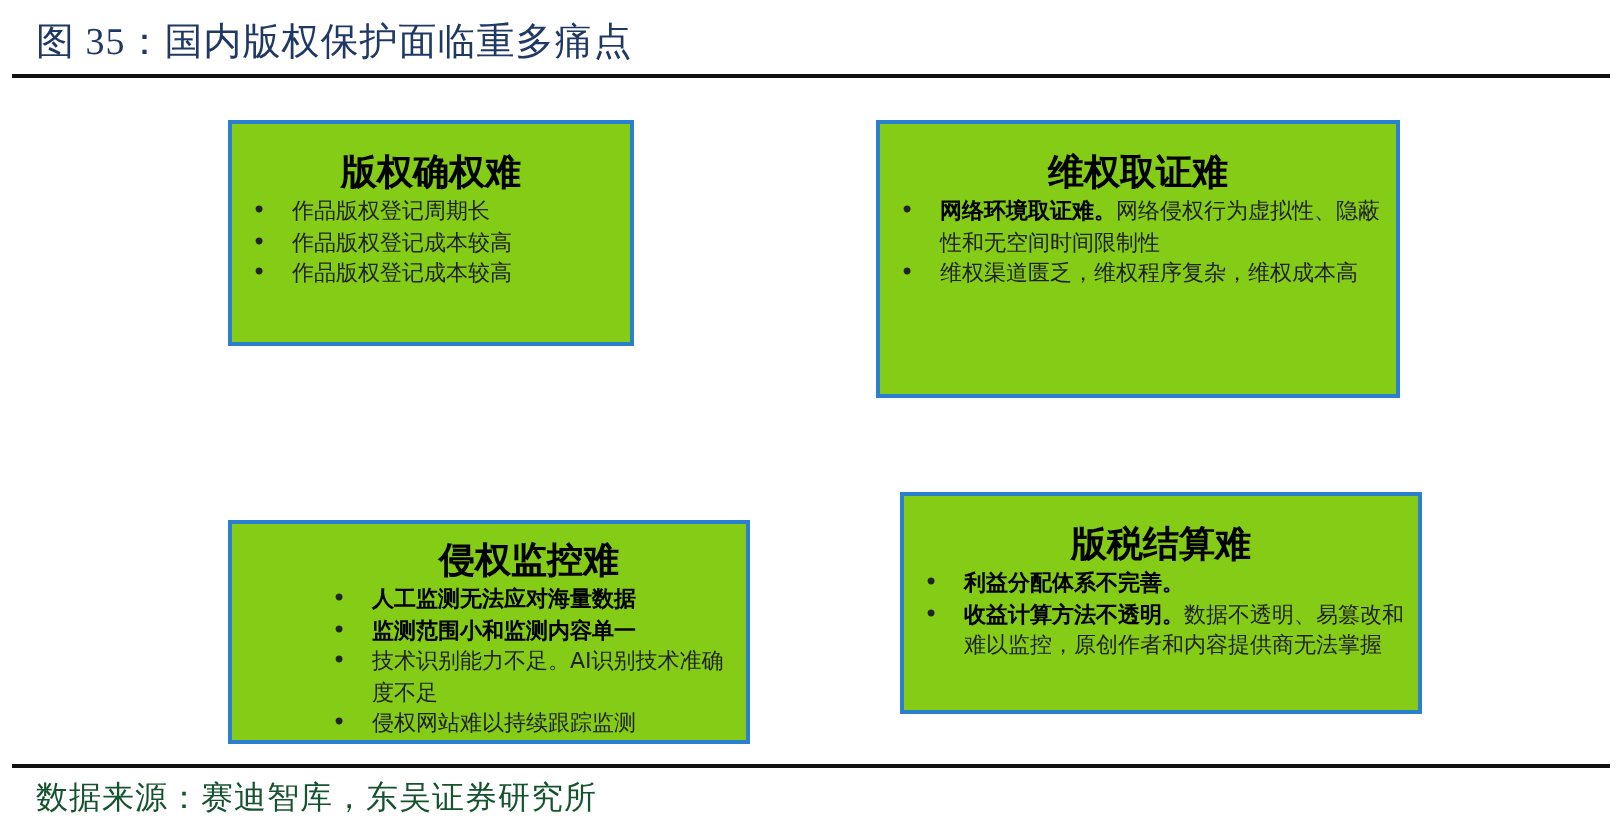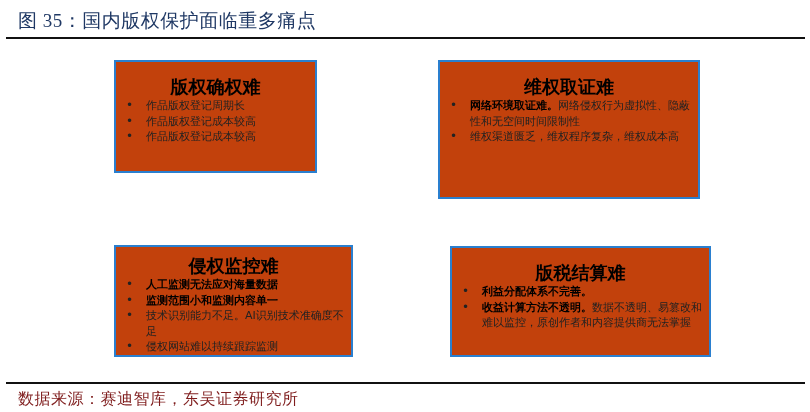--- a/index.html
+++ b/index.html
@@ -4,30 +4,30 @@
   <style>
     html, body { margin: 0; padding: 0; background: #ffffff; }
     body { width: 810px; height: 412px; position: relative; overflow: hidden;
            font-family: "DejaVu Sans", "Liberation Sans", sans-serif; color: #000; }
     .fig-title { position: absolute; left: 18px; top: 8px; font-family: Liberation Serif, serif;
                  font-size: 19px; color: #1f3864; letter-spacing: 0.5px; white-space: nowrap; }
     .rule { position: absolute; left: 6px; width: 799px; background: #111; }
     .rule.top { top: 37px; height: 2px; }
     .rule.bottom { top: 382px; height: 2px; }
     .source { position: absolute; left: 18px; top: 389px; font-family: "DejaVu Serif", "Liberation Serif", serif;
-              font-size: 16px; color: #7f1d1d; white-space: nowrap; letter-spacing: 0.5px; }
-    .box { position: absolute; border: 2px solid #2a7fcf; box-sizing: border-box; background: #c2410c; }
+              font-size: 16px; color: #14532d; white-space: nowrap; letter-spacing: 0.5px; }
+    .box { position: absolute; border: 2px solid #2a7fcf; box-sizing: border-box; background: #84cc16; }
     .box .heading { text-align: center; font-size: 18px; font-weight: bold; line-height: 22px; margin-top: 14px; }
     .box ul { list-style: none; margin: 0; padding: 0 6px 0 8px; }
     .box li { position: relative; padding-left: 22px; font-size: 11px; line-height: 15.5px; color: #222; }
     .box li::before { content: "\2022"; position: absolute; left: 2px; top: 0; font-size: 12px; }
     .box li b { font-weight: bold; color: #000; }
     #box-tl { left: 114px; top: 60px; width: 203px; height: 113px; }
     #box-tr { left: 438px; top: 60px; width: 262px; height: 139px; }
-    #box-bl { left: 114px; top: 245px; width: 239px; height: 112px; }
+    #box-bl { left: 114px; top: 260px; width: 261px; height: 112px; padding-left: 40px; }
     #box-br { left: 450px; top: 246px; width: 261px; height: 111px; }
     #box-bl .heading, #box-br .heading { margin-top: 8px; }
     #box-br .heading { margin-top: 14px; }
   </style>
 </head>
 <body>
 
 <div class="fig-title">图 35：国内版权保护面临重多痛点</div>
 <div class="rule top"></div>
 

